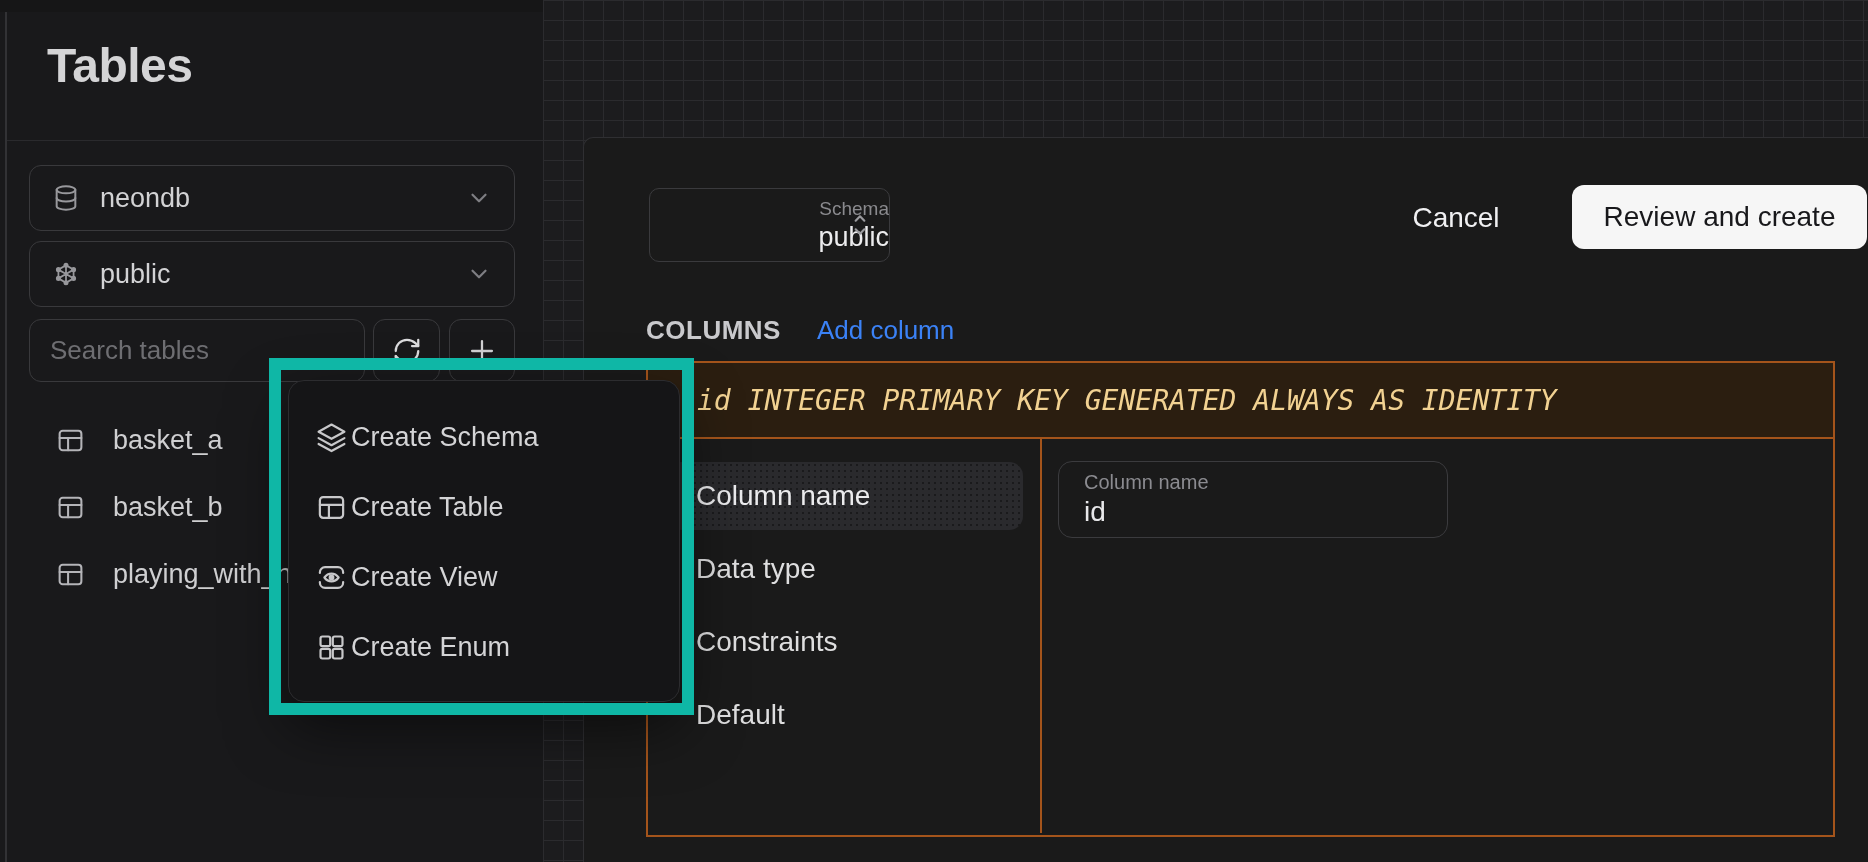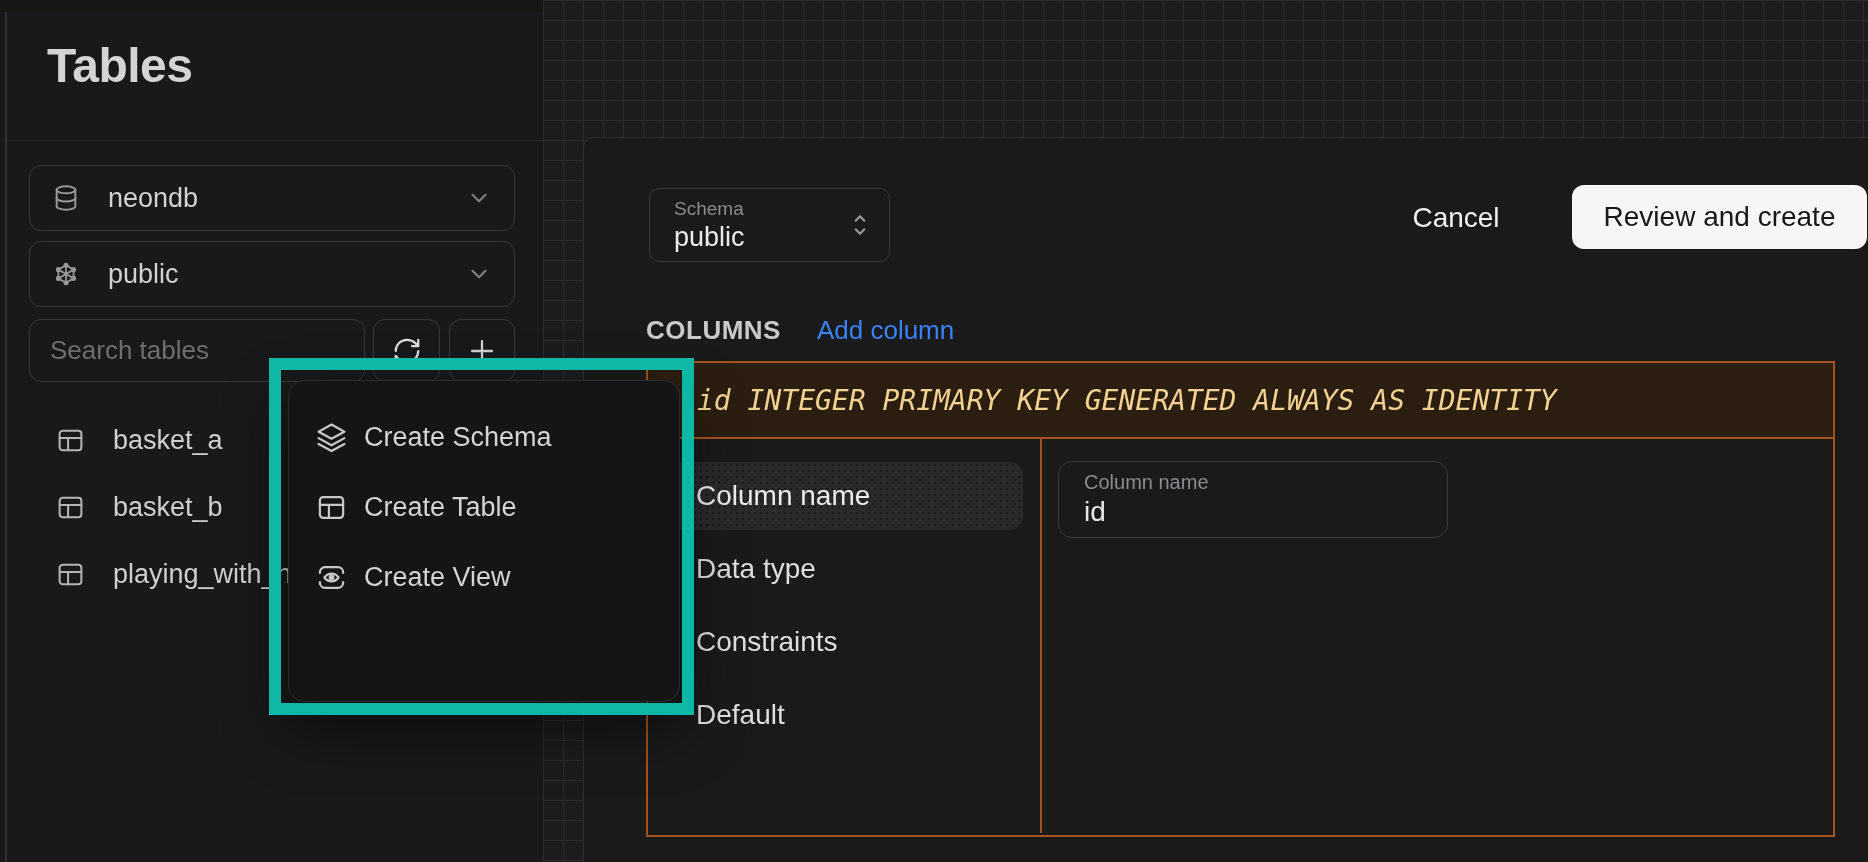--- a/index.html
+++ b/index.html
@@ -27,21 +27,21 @@
   }
   .rail-line{ position:absolute; left:5px; top:0; width:2px; height:862px; background:#323235; }
   .sidebar-title{
     position:absolute; left:47px; top:26px;
     font-size:48px; font-weight:700; letter-spacing:-0.5px; color:#d4d4d6;
   }
   .sidebar-divider{ position:absolute; left:7px; width:536px; top:128px; height:1px; background:#2a2a2d; }
   .sb-select{
     position:absolute; left:29px; width:486px; height:66px;
     border:1px solid #39393c; border-radius:12px;
-    display:flex; align-items:center; gap:28px; padding:0 22px;
+    display:flex; align-items:center; gap:20px; padding:0 22px;
     font-size:27px; color:#d2d2d4; background:transparent; cursor:pointer;
   }
   .sb-select .chev{ margin-left:auto; }
   .sb-select.db{ top:153px; }
   .sb-select.schema{ top:229px; }
   .search-input{
     position:absolute; left:29px; top:307px; width:336px; height:63px;
     background:transparent; border:1px solid #39393c; border-radius:12px;
     padding:0 20px; font-size:26px; color:#d2d2d4; outline:none;
     font-family:"Liberation Sans","DejaVu Sans",sans-serif;
@@ -63,21 +63,21 @@
   
   .main-panel{
     position:absolute; left:583px; top:137px; width:1285px; height:725px;
     background:#1a1a1a; border-top:1px solid #2f2f32; border-left:1px solid #2f2f32;
     border-top-left-radius:10px; z-index:5;
   }
   .hdr-select{
     position:absolute; left:649px; top:188px; width:241px; height:74px;
     border:1px solid #3a3a3d; border-radius:10px; z-index:6;
     display:flex; flex-direction:column; justify-content:center; gap:2px;
-    padding-left:24px; cursor:pointer;
+    padding-left:24px; cursor:pointer;text-align:right;
   }
   .hdr-select .lbl{ font-size:19px; color:#8a8a8e; }
   .hdr-select .val{ font-size:27px; color:#ececee; }
   .hdr-select .updown{ position:absolute; right:16px; top:20px; }
   .tablename-input{
     position:absolute; left:920px; top:188px; width:236px; height:74px; z-index:6;
     background:transparent; border:1px solid #3a3a3d; border-radius:10px;
     padding:0 22px; font-size:28px; color:#d2d2d4; outline:none;
     font-family:"Liberation Sans","DejaVu Sans",sans-serif;
   }
@@ -137,21 +137,21 @@
     font-size:28px; color:#e8e8ea; height:32px; width:330px;
     font-family:"Liberation Sans","DejaVu Sans",sans-serif;
   }
   
   .ctx-menu{
     position:absolute; left:288px; top:380px; width:392px; height:322px; z-index:40;
     background:#151517; border:1px solid #2c2c2f; border-radius:16px;
     padding-top:21px; box-shadow:0 24px 60px rgba(0,0,0,.55);
   }
   .menu-item{
-    width:100%; height:70px; display:flex; align-items:center; gap:17px; padding-left:27px;
+    width:100%; height:70px; display:flex; align-items:center; gap:4px; padding-left:27px;
     font-size:27px; color:#d4d4d6; background:none; border:none; cursor:pointer;
     font-family:"Liberation Sans","DejaVu Sans",sans-serif;
   }
   .annotation{
     position:absolute; left:269px; top:358px; width:425px; height:357px; z-index:50;
     border:12px solid #0fb7a6; pointer-events:none;
   }
   svg{ display:block; }
 </style>
 </head>
@@ -317,17 +317,28 @@
       <span>
         <svg width="31" height="31" viewBox="0 0 24 24" fill="none" stroke="#c8c8ca" stroke-width="1.7" stroke-linecap="round" stroke-linejoin="round">
           <path d="M3 8.5V8a4 4 0 0 1 4-4h10a4 4 0 0 1 4 4v.5"></path>
           <path d="M3 15.5v.5a4 4 0 0 0 4 4h10a4 4 0 0 0 4-4v-.5"></path>
           <path d="M6.5 12s2.2-3 5.5-3 5.5 3 5.5 3-2.2 3-5.5 3-5.5-3-5.5-3Z"></path>
           <circle cx="12" cy="12" r="1.4" fill="#c8c8ca"></circle>
         </svg>
       </span>
       <span>Create View</span>
     </button>
+    <button class="menu-item">
+      <span>
+        <svg width="31" height="31" viewBox="0 0 24 24" fill="none" stroke="#c8c8ca" stroke-width="1.7" stroke-linecap="round">
+            <rect x="3.5" y="3.5" width="7.5" height="7.5" rx="1.5"></rect>
+            <rect x="13" y="3.5" width="7.5" height="7.5" rx="1.5"></rect>
+            <rect x="3.5" y="13" width="7.5" height="7.5" rx="1.5"></rect>
+            <rect x="13" y="13" width="7.5" height="7.5" rx="1.5"></rect>
+          </svg>
+      </span>
+      <span>Create Enum</span>
+    </button>
   </div>
 
   <div class="annotation"></div>
 
 </div>
 
 </body></html>

